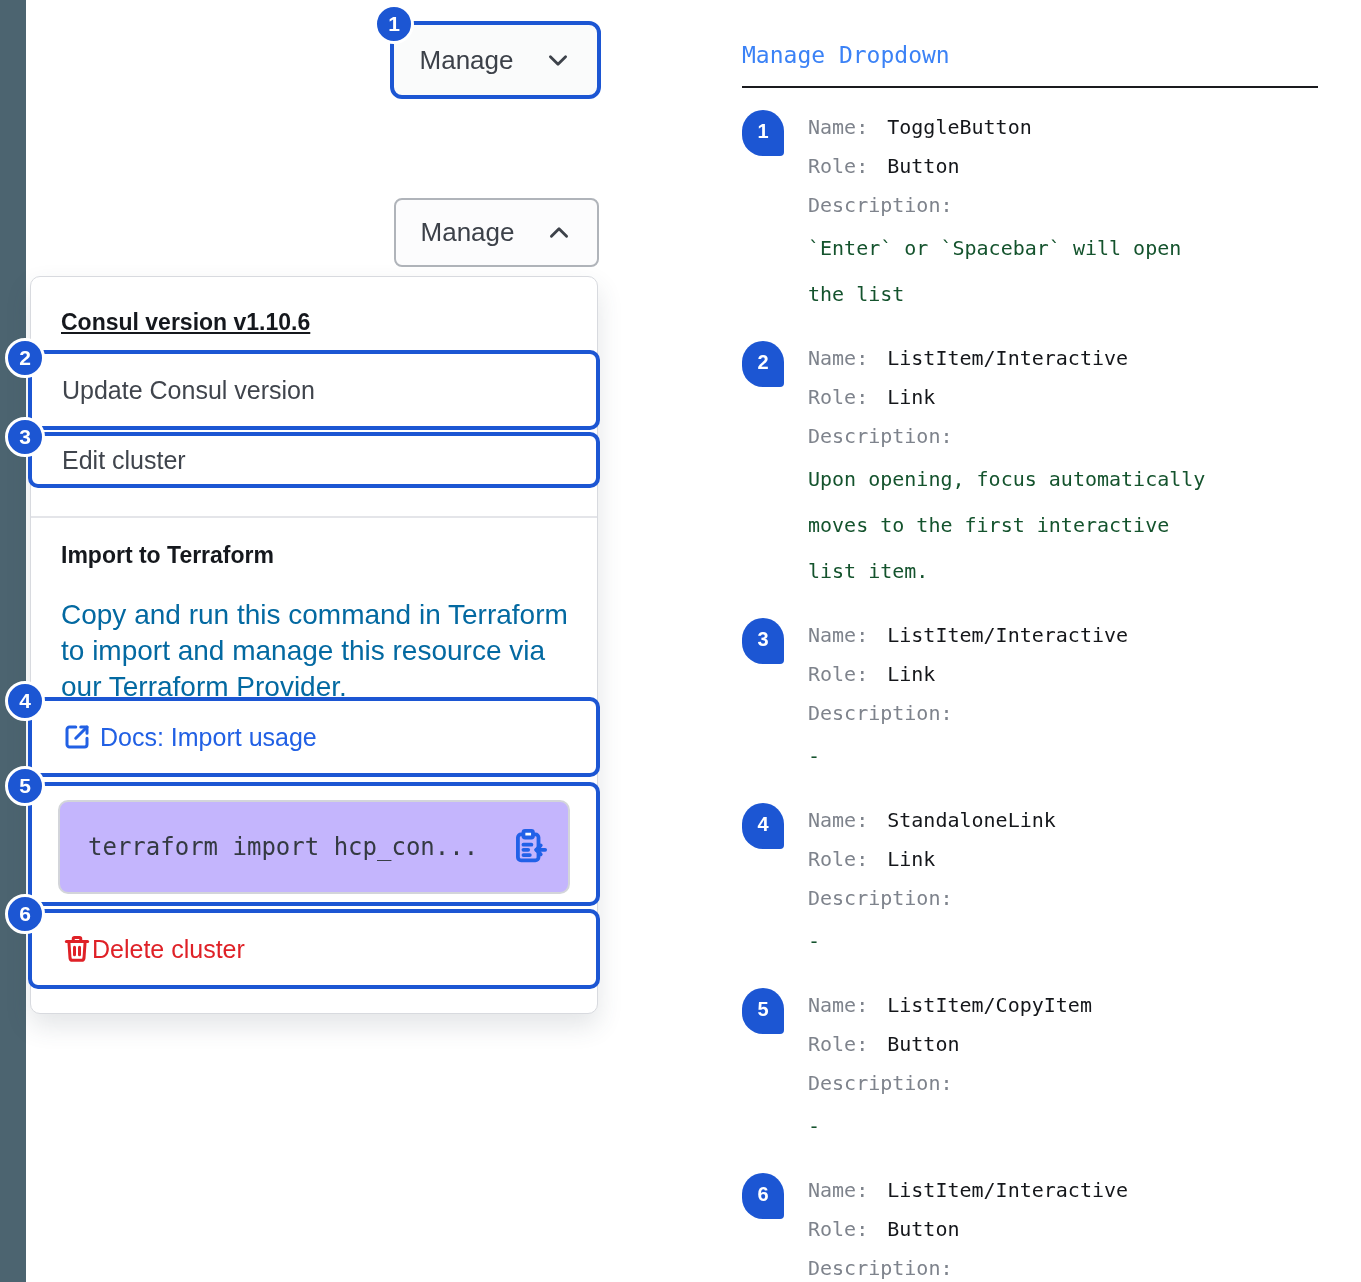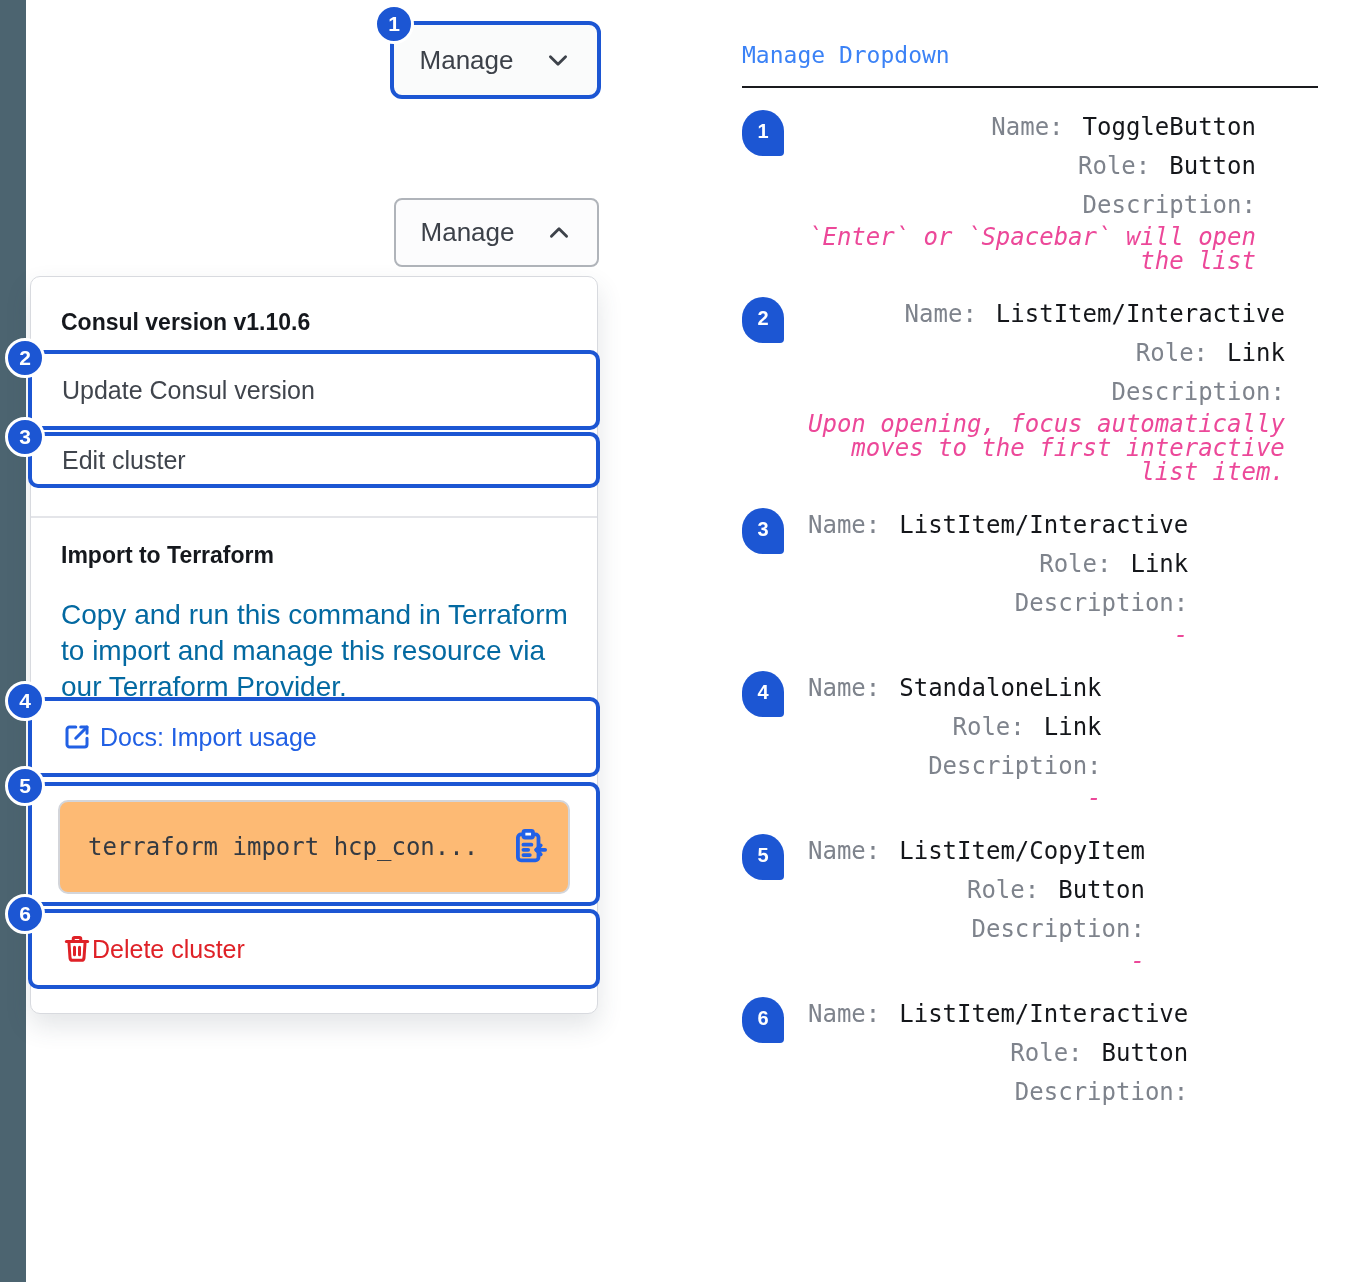--- a/index.html
+++ b/index.html
@@ -40,66 +40,66 @@
   .nb5{left:5px;top:766px;}
   .nb6{left:5px;top:894px;}
 
   
   .panel{
     position:absolute;left:30px;top:276px;width:568px;height:738px;
     background:#fff;border:1px solid #D8DADF;border-radius:10px;
     box-shadow:0 12px 26px rgba(60,70,85,.14);
   }
   .section-heading{position:absolute;left:30px;font-size:23px;font-weight:700;color:#15181D;}
-  .sh1{top:32px;}
+  .sh1{top:32px;text-decoration:underline;}
   .sh2{top:265px;}
   .section-desc{position:absolute;left:30px;top:320px;width:512px;font-size:28px;line-height:36px;color:#0369a1;}
   .divider{position:absolute;left:0;top:239px;width:100%;height:0;border-top:2px solid #E4E5E9;}
 
   .focus-box{
     position:absolute;left:-3px;width:calc(100% + 6px);
     border:4px solid var(--blue);border-radius:10px;background:#fff;
     display:flex;align-items:center;padding-left:30px;
   }
   .fb2{top:73px;height:80px;}
   .fb3{top:155px;height:56px;}
   .fb4{top:420px;height:80px;}
   .fb5{top:505px;height:124px;padding-left:0;}
   .fb6{top:632px;height:80px;}
   .menu-item-label{font-size:25px;color:#40454D;}
   .docs-link-label{font-size:25px;font-weight:500;color:var(--link);margin-left:8px;}
   .delete-label{font-size:25px;font-weight:500;color:var(--red);}
 
   .code-box{
     position:absolute;left:26px;right:26px;top:14px;height:94px;
-    border:2px solid #D3D5DA;border-radius:10px;background:#fdba74;
+    border:2px solid #D3D5DA;border-radius:10px;background:#c4b5fd;
     display:flex;align-items:center;padding:0 20px 0 28px;
   }
   .code-text{font-family:"DejaVu Sans Mono",monospace;font-size:24px;color:#343A42;white-space:nowrap;}
   .copy-icon{margin-left:auto;flex:0 0 auto;}
 
   
   .legend{position:absolute;left:742px;top:0;width:578px;padding-top:40px;
     font-family:"DejaVu Sans Mono",monospace;color:#14161A;}
   .legend-title{font-size:23px;line-height:30px;color:#3b82f6;}
   .legend-rule{border:none;border-top:2px solid #1A1B1E;margin:16px 0 20px 0;width:576px;}
   .entry{display:flex;gap:24px;margin-bottom:22px;}
   .pin-badge{
     flex:0 0 auto;width:42px;height:46px;margin-top:2px;
     background:var(--blue);border-radius:21px 21px 4px 21px;
     color:#fff;font-weight:700;font-size:20px;
     display:flex;align-items:center;justify-content:center;
     font-family:"Liberation Sans",sans-serif;
   }
   .pin-badge span{transform:translateY(-2px);}
-  .entry-text{font-size:24px;text-align:right;}
+  .entry-text{font-size:20px;}
   .l-line{height:39px;line-height:39px;white-space:nowrap;}
   .e-lbl{color:#7E838C;}
   .e-val{color:#14161A;margin-left:19px;}
-  .e-desc{line-height:24px;white-space:pre-line;color:#ec4899;font-style:italic;}
+  .e-desc{line-height:46px;white-space:pre-line;color:#14532d;}
 </style>
 </head>
 <body>
 
 <div class="canvas">
 
   <div class="side-strip"></div>
 
   <button class="toggle-btn focused">
     <span>Manage</span>

